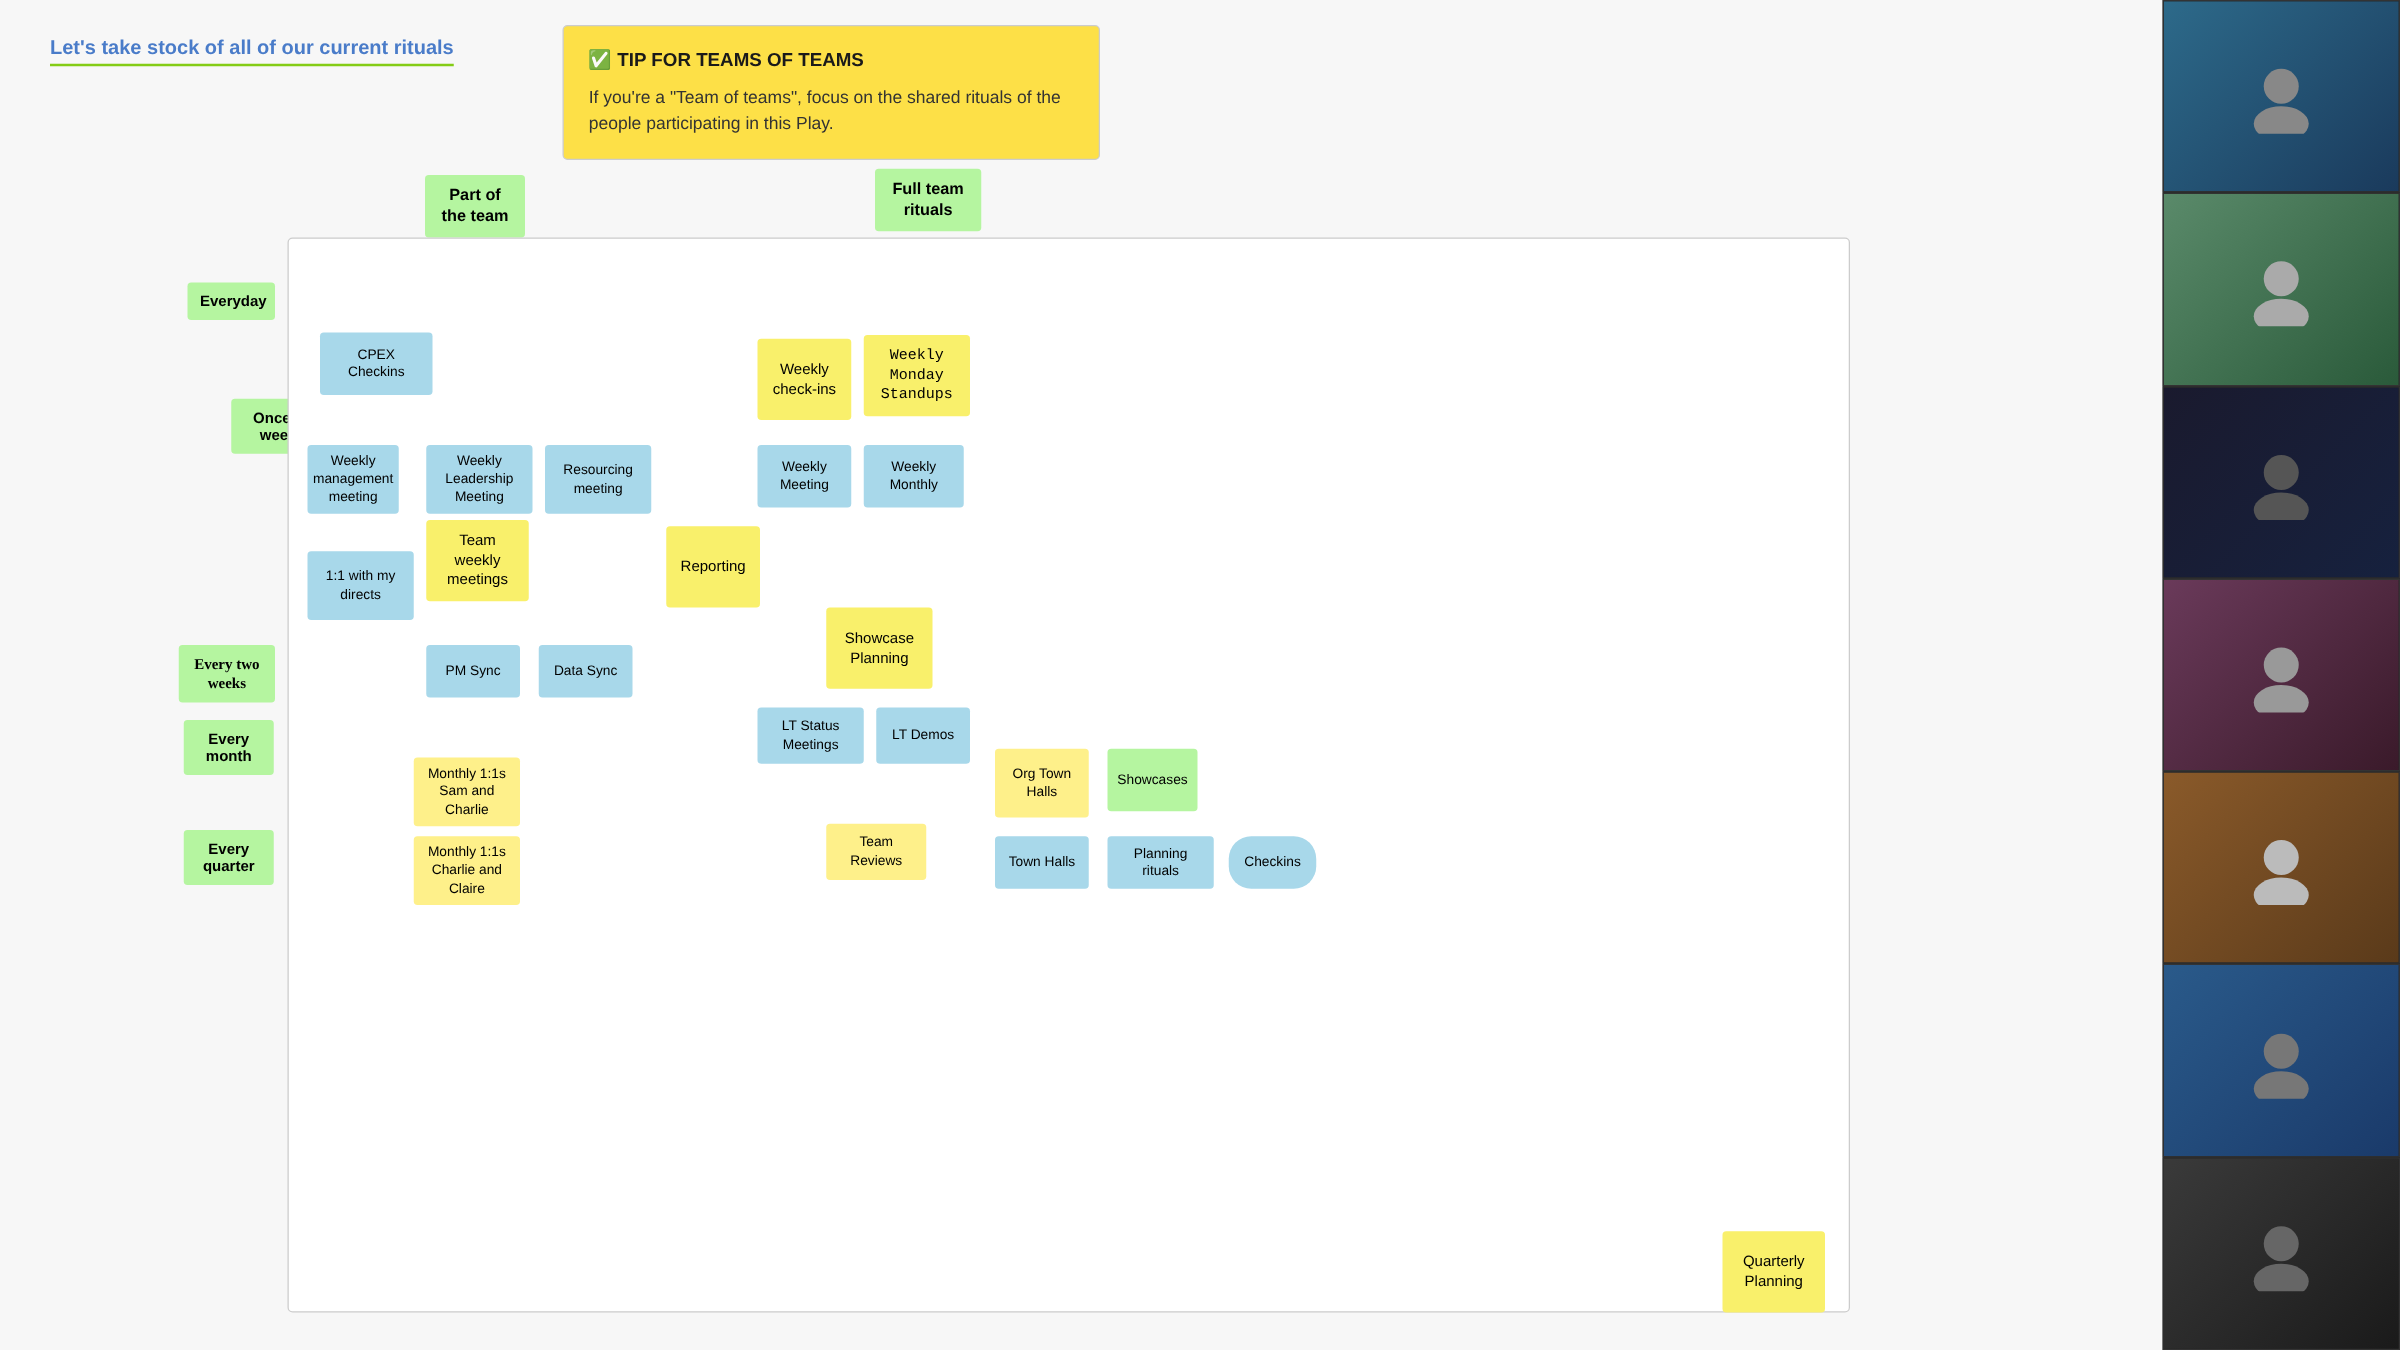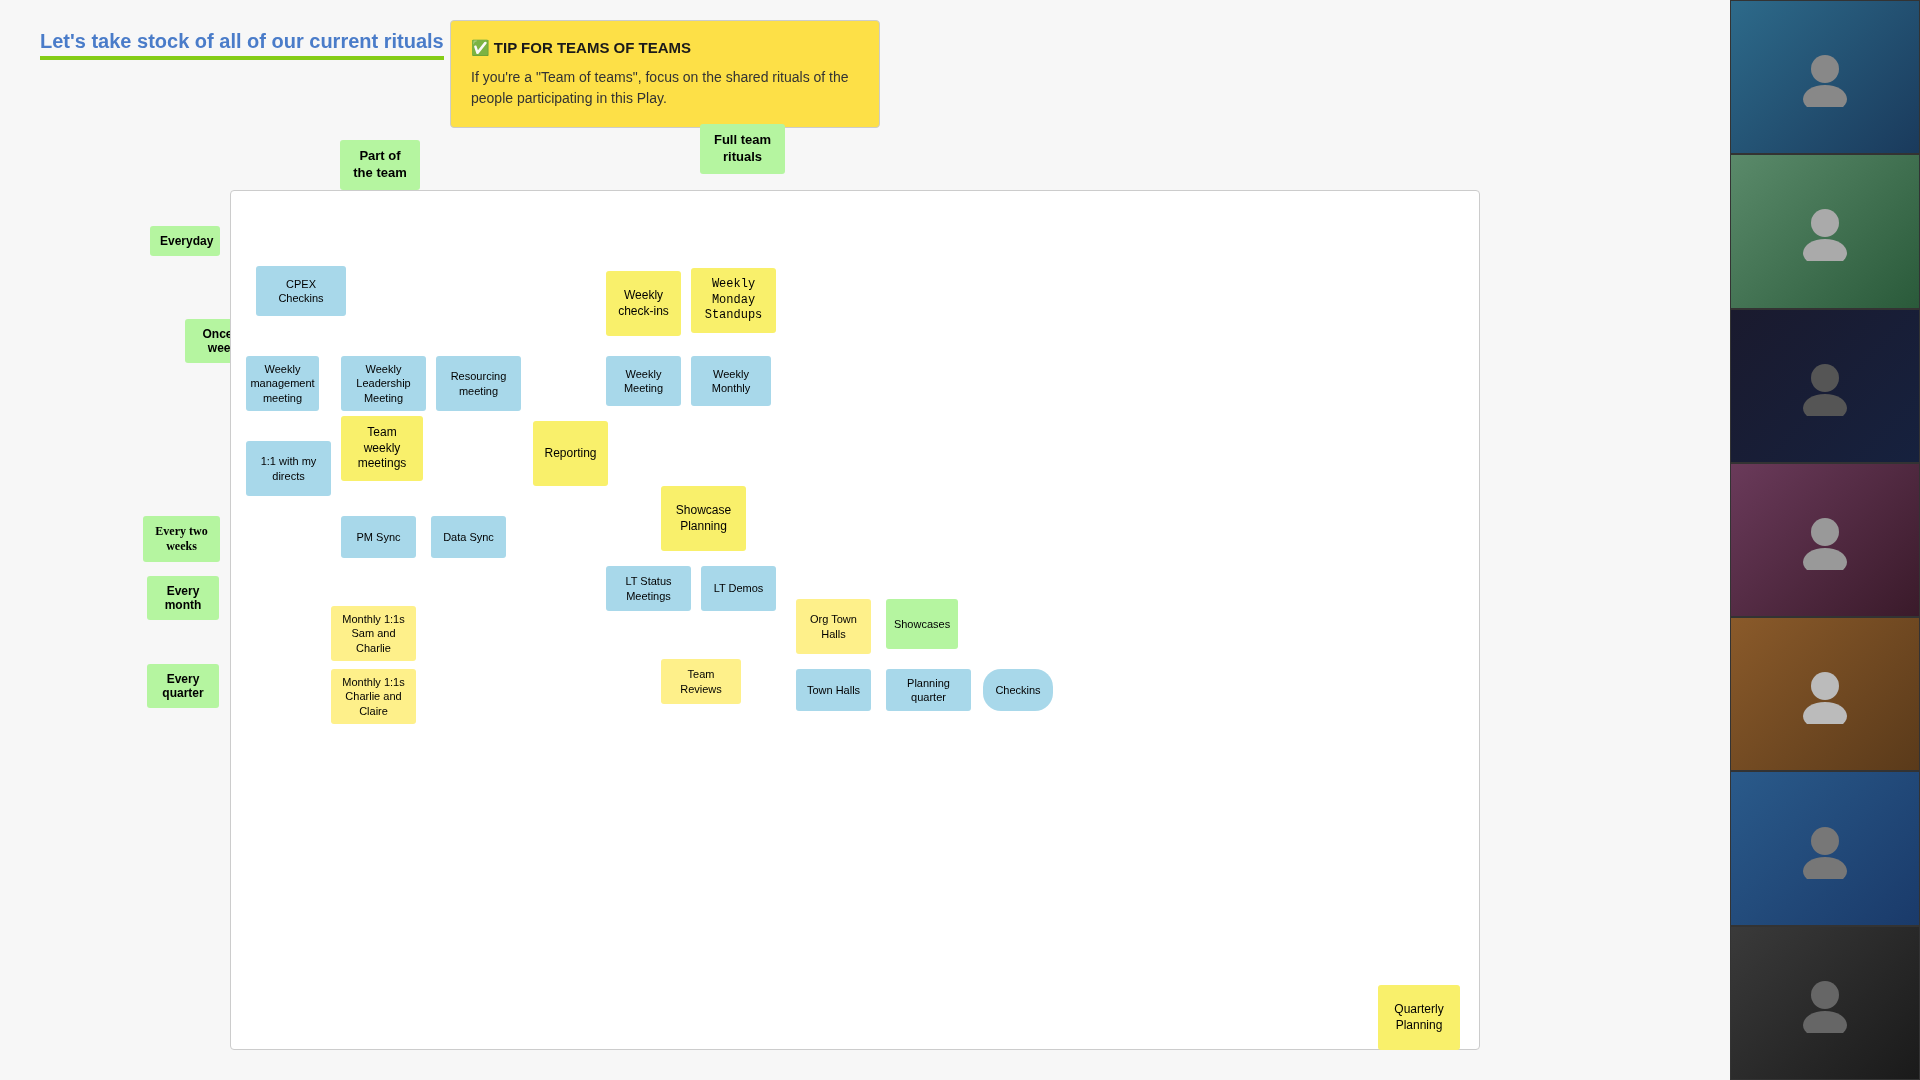--- a/index.html
+++ b/index.html
@@ -15,24 +15,24 @@
 
     .page-title {
       font-size: 28px;
       font-weight: 900;
       color: #1a1a1a;
       letter-spacing: 1px;
       margin-bottom: 8px;
     }
 
     .page-subtitle {
-      font-size: 20px;
+      font-size: 16px;
       color: #4a7cc9;
       font-weight: 600;
-      border-bottom: 4px solid #84cc16;
+      border-bottom: 2px solid #84cc16;
       display: inline-block;
       padding-bottom: 3px;
       margin-bottom: 20px;
     }
 
     .tip-box {
       position: absolute;
       top: 20px;
       left: 450px;
       width: 430px;
@@ -130,21 +130,21 @@
       <span>✅</span>
       <span>TIP FOR TEAMS OF TEAMS</span>
     </div>
     <div class="tip-body">If you're a "Team of teams", focus on the shared rituals of the people participating in this Play.</div>
   </div>
 
   
   <div style="position:absolute; top:140px; left:340px;">
     <div style="background:#b5f5a0; border-radius:3px; padding:8px 12px; font-size:13px; font-weight:700; text-align:center; width:80px; line-height:1.3;">Part of the team</div>
   </div>
-  <div style="position:absolute; top:124px; left:700px;">
+  <div style="position:absolute; top:135px; left:700px;">
     <div style="background:#b5f5a0; border-radius:3px; padding:8px 12px; font-size:13px; font-weight:700; text-align:center; width:85px; line-height:1.3;">Full team rituals</div>
   </div>
 
   
   <div style="position:absolute; top:215px; left:150px; width:70px; height:52px; display:flex; align-items:center; justify-content:center; text-align:center;">
     <div style="background:#b5f5a0; border-radius:3px; padding:8px 10px; font-size:12px; font-weight:700; width:70px; text-align:center;">Everyday</div>
   </div>
   <div style="position:absolute; top:315px; left:145px; width:75px; height:52px; display:flex; align-items:center; justify-content:center; text-align:center;margin-left:40px;">
     <div style="background:#b5f5a0; border-radius:3px; padding:8px 10px; font-size:12px; font-weight:700; width:75px; text-align:center;">Once a week</div>
   </div>
@@ -198,21 +198,21 @@
     <div class="sticky-note light-blue" style="top:375px; left:470px; width:75px; height:45px; font-size:11px;">LT Demos</div>
 
     <div class="sticky-note light-yellow" style="top:408px; left:565px; width:75px; height:55px; font-size:11px;">Org Town Halls</div>
 
     <div class="sticky-note green" style="top:408px; left:655px; width:72px; height:50px; font-size:11px;">Showcases</div>
 
     <div class="sticky-note light-yellow" style="top:468px; left:430px; width:80px; height:45px; font-size:11px;">Team Reviews</div>
 
     <div class="sticky-note light-blue" style="top:478px; left:565px; width:75px; height:42px; font-size:11px;">Town Halls</div>
 
-    <div class="sticky-note light-blue" style="top:478px; left:655px; width:85px; height:42px; font-size:11px;">Planning quarter</div>
+    <div class="sticky-note light-blue" style="top:478px; left:655px; width:85px; height:42px; font-size:11px;">Planning rituals</div>
 
     <div class="sticky-note light-blue" style="top:478px; left:752px; width:70px; height:42px; font-size:11px;border-radius:18px;">Checkins</div>
 
   </div>
 
   
   <div class="sticky-note yellow" style="position:absolute; bottom:30px; right:270px; width:82px; height:65px;">Quarterly Planning</div>
 
 </div>
 

